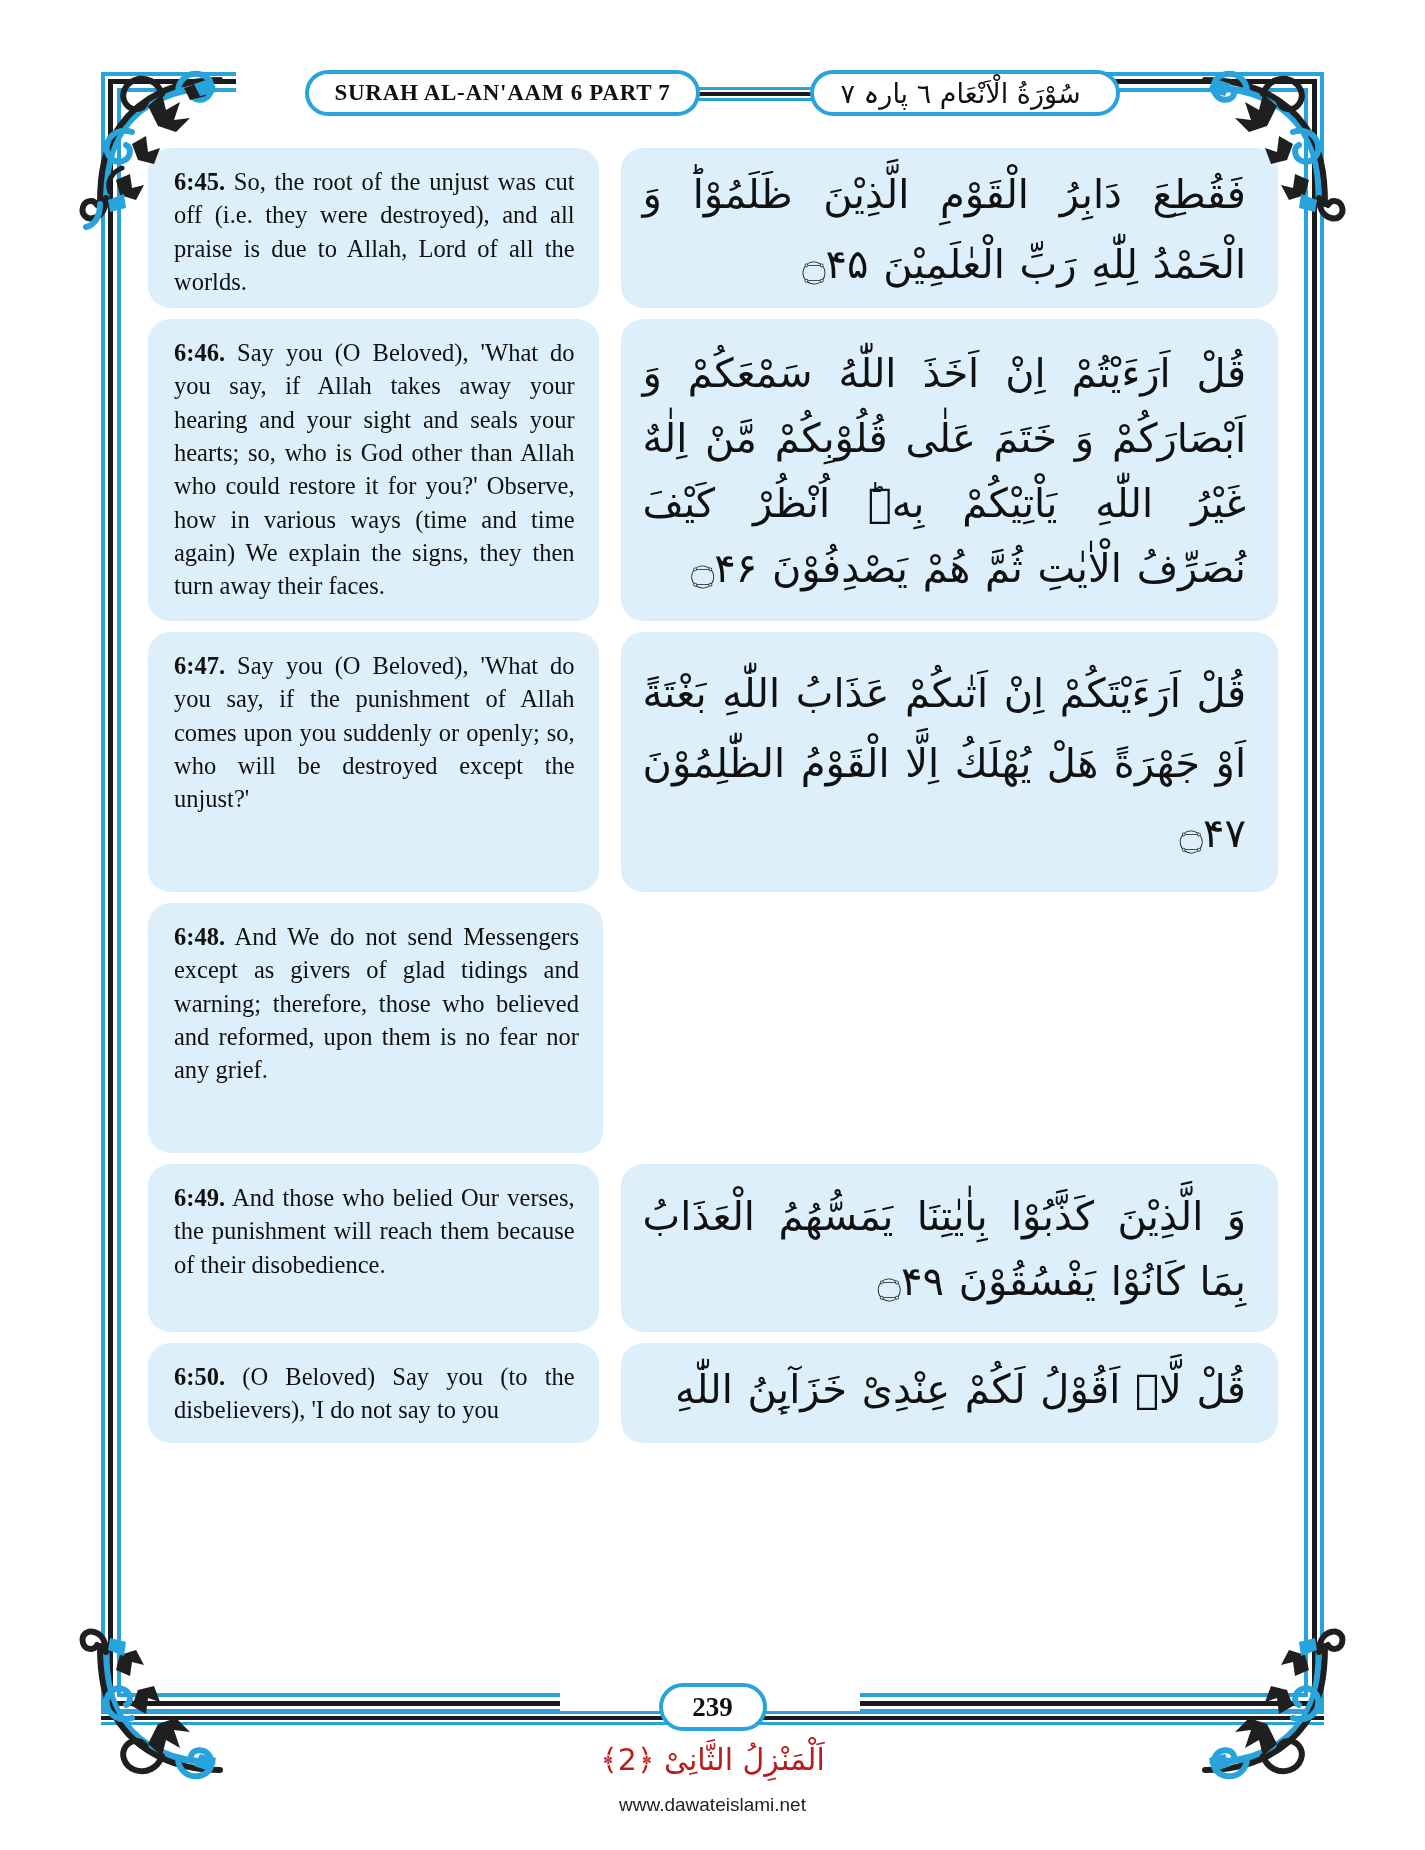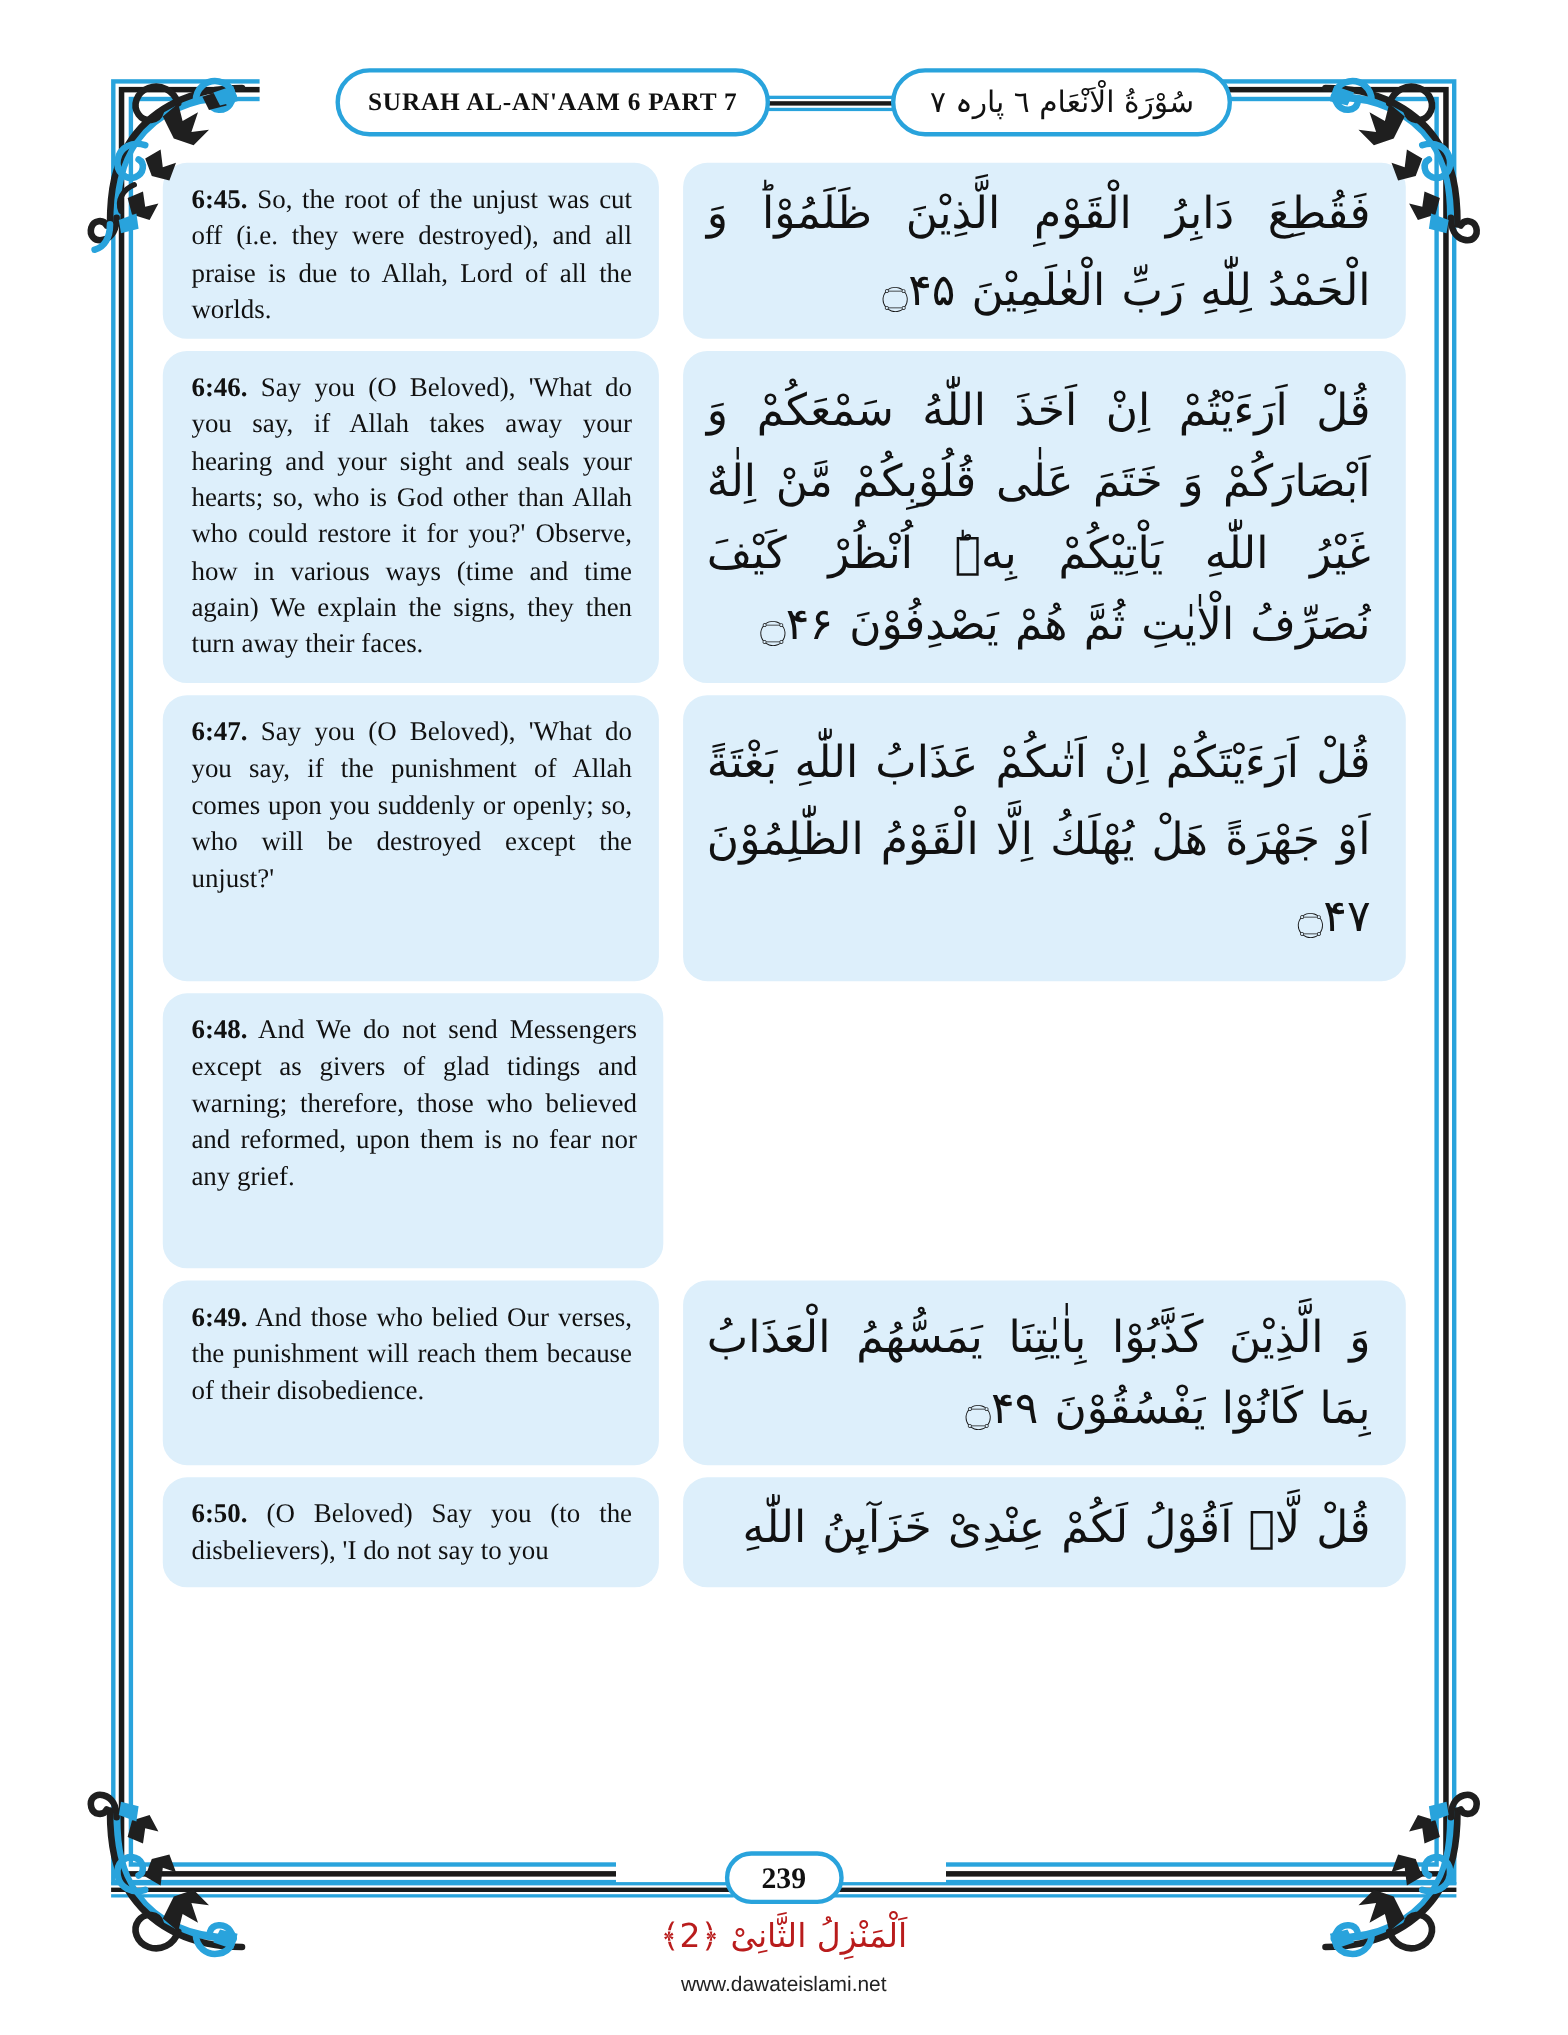--- a/index.html
+++ b/index.html
@@ -69,24 +69,23 @@
     height: 62px;
     display: flex;
     align-items: center;
     justify-content: center;
     gap: 0px;
   }
   .hdr-capsule {
     background: #ffffff;
     border: 4px solid #29a3dc;
     border-radius: 32px;
-    height: 62px;
+    height: 46px;
     display: flex;
     align-items: center;
-    justify-content: center;
     box-sizing: border-box;
     padding: 0 26px;
     position: relative;
     z-index: 6;
   }
   .hdr-left  { min-width: 394px; }
   .hdr-right { min-width: 310px; }
 
   .hdr-title {
     font-family: "Liberation Serif", serif;

